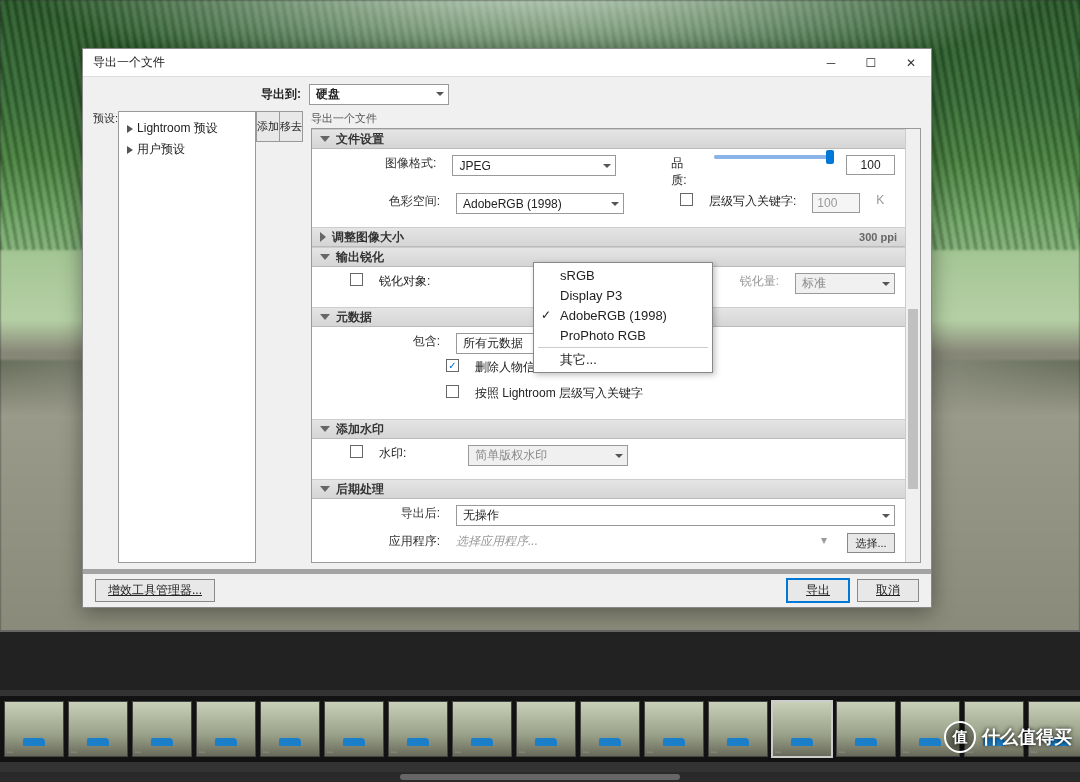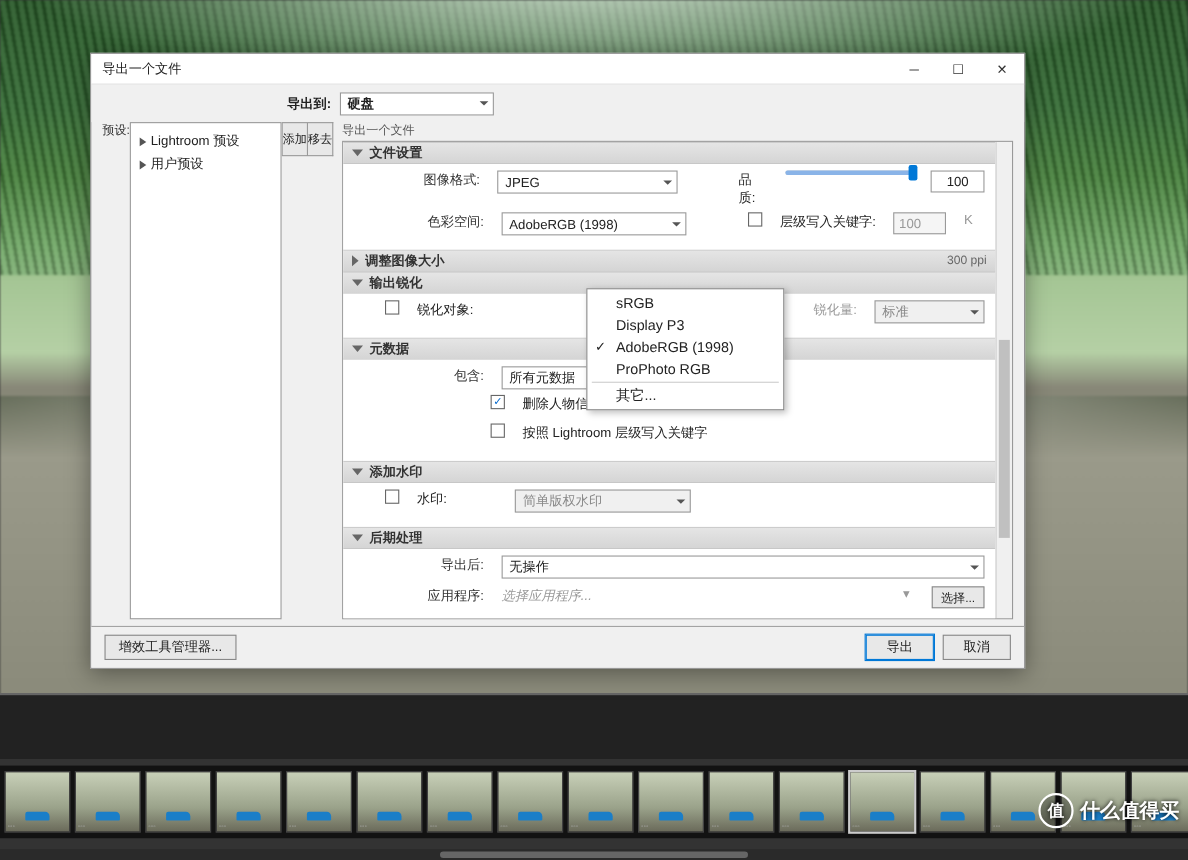--- a/index.html
+++ b/index.html
@@ -69,41 +69,41 @@
 .panel-inner { position:absolute; inset:0 15px 0 0; overflow:hidden; }
 .vscroll { position:absolute; right:0; top:0; bottom:0; width:15px; background:#f0f0f0; border-left:1px solid #ccc; }
 .vscroll .thumb-bar { position:absolute; left:2px; right:2px; top:180px; height:180px; background:#c0c0c0; }
 
 .section-head {
   height:20px; background:linear-gradient(#e5e5e5,#d5d5d5); border-top:1px solid #ccc; border-bottom:1px solid #bbb;
   display:flex; align-items:center; padding:0 8px; gap:6px; font-size:12px; font-weight:600; color:#333;
 }
 .section-head .tri-d { width:0; height:0; border-left:5px solid transparent; border-right:5px solid transparent; border-top:6px solid #666; }
 .section-head .tri-r { width:0; height:0; border-top:5px solid transparent; border-bottom:5px solid transparent; border-left:6px solid #666; }
-.section-head .right { margin-left:auto; font-weight:400; color:#666; font-size:11px; }
+.section-head .right { margin-left:auto; font-weight:700; color:#666; font-size:11px; }
 
 .section-body { padding:6px 10px 10px 10px; background:#fff; }
 .row { display:flex; align-items:flex-start; min-height:24px; gap:16px; }
 .lbl-r { width:118px; text-align:right; color:#333; font-size:12px; }
 .txt-input { height:20px; border:1px solid #999; background:#fff; padding:1px 4px; font-size:12px; display:inline-flex; align-items:center; }
 .txt-input.disabled { color:#999; background:#f5f5f5; }
 .checkbox { width:13px; height:13px; border:1px solid #666; background:#fff; display:inline-flex; align-items:center; justify-content:center; font-size:10px; color:#0066cc; line-height:1; }
 .slider-track { position:relative; width:120px; height:4px; background:#ccc; border-radius:2px; }
 .slider-track .fill { position:absolute; left:0; top:0; bottom:0; width:100%; background:#8ab4e8; border-radius:2px; }
 .slider-track .sthumb { position:absolute; right:-4px; top:-5px; width:8px; height:14px; background:#0078d7; border-radius:2px; }
 
 .dropdown-open {
   position:absolute; left:450px; top:213px; width:180px; background:#fff; border:1px solid #888;
   box-shadow:2px 2px 6px rgba(0,0,0,0.25); z-index:10; padding:2px 0;
 }
 .dd-item { height:20px; display:flex; align-items:center; padding:0 8px 0 26px; font-size:13px; position:relative; }
 .dd-item.sel::before { content:"✓"; position:absolute; left:7px; color:#222; font-size:12px; }
 .dd-sep { height:1px; background:#ccc; margin:2px 4px; }
 
-.dialog-footer { height:38px; border-top:1px solid #a3a3a3; display:flex; align-items:center; padding:0 12px; gap:8px; background:#f0f0f0; }
+.dialog-footer { height:38px; border-top:5px solid #a3a3a3; display:flex; align-items:center; padding:0 12px; gap:8px; background:#f0f0f0;text-decoration:underline; }
 .dialog-footer .spacer { flex:1; }
 .btn2 { min-width:62px; height:23px; padding:0 12px; border:1px solid #888; background:#e8e8e8; font-size:12px; display:inline-flex; align-items:center; justify-content:center; }
 .btn2.primary { border:1px solid #0078d7; outline:1px solid #0078d7; }
 .btn2.wide { min-width:100px; }
 .btn2.sm { min-width:48px; padding:0 6px; height:20px; font-size:11px; }
 
 .select.wide { width:168px; }
 .select.full { flex:1; }
 .select.gray { background:#f0f0f0; color:#888; }
 </style>

